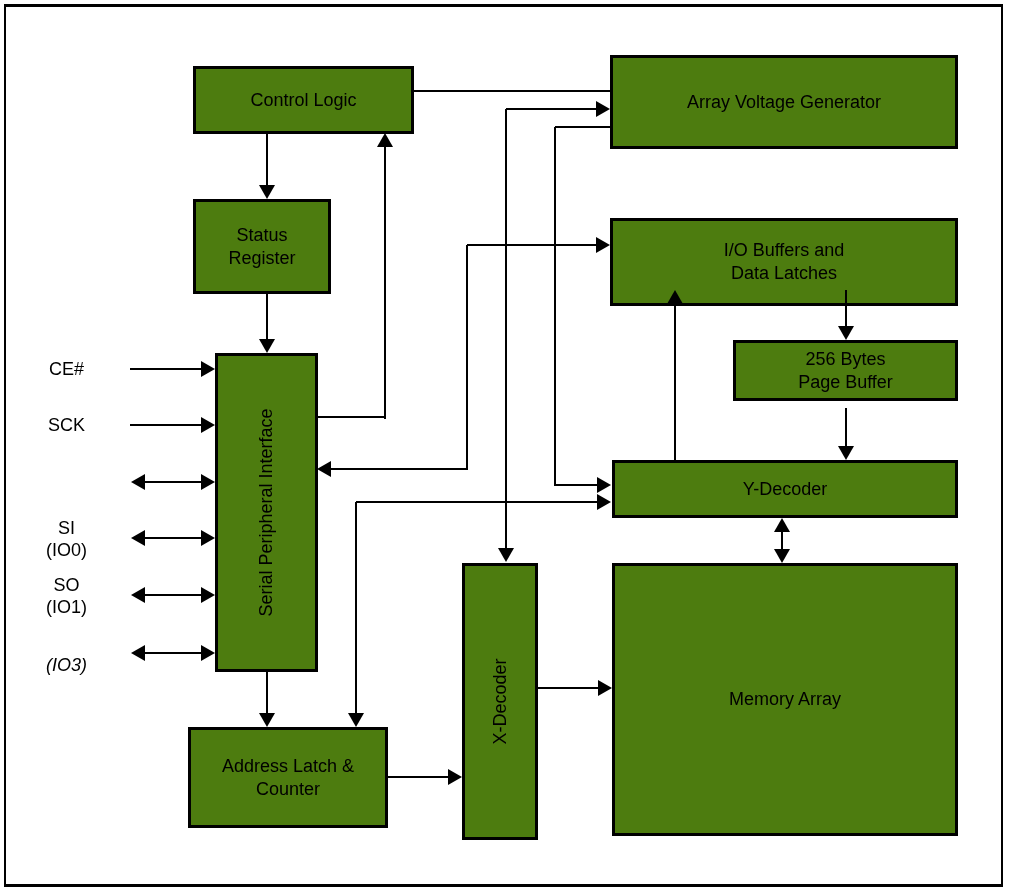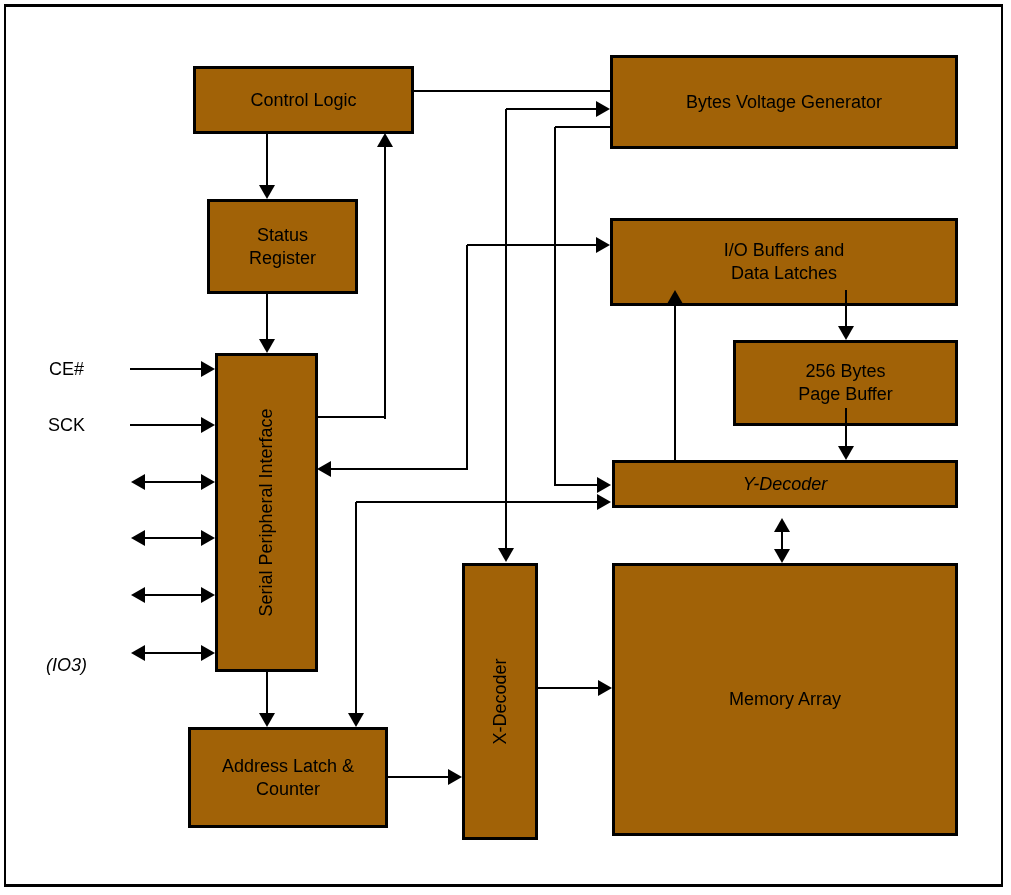--- a/index.html
+++ b/index.html
@@ -7,21 +7,21 @@
     position:relative;width:1011px;height:895px;background:#ffffff;
     font-family:"Liberation Sans","DejaVu Sans",sans-serif;color:#000;
     overflow:hidden;
   }
   .frame{
     position:absolute;left:4px;top:4px;width:999px;height:883px;
     border-style:solid;border-color:#000;border-width:3px 2px 3px 2px;
     box-sizing:border-box;
   }
   .block{
-    position:absolute;border:3px solid #000;background:#a16207;
+    position:absolute;border:3px solid #000;background:#4d7c0f;
     box-sizing:border-box;display:flex;align-items:center;justify-content:center;
     text-align:center;
   }
   .block .lbl{font-size:18px;line-height:23px;white-space:pre-line;}
   .block.vert .lbl{transform:rotate(-90deg);white-space:nowrap;}
   .sig{
     position:absolute;font-size:18px;line-height:22px;text-align:center;
     white-space:pre-line;
   }
   .ln{position:absolute;background:#000;}
@@ -32,62 +32,66 @@
 <body>
 
 <div class="canvas">
 
   <div class="frame"></div>
 
   <div class="block" style="left:193px;top:66px;width:221px;height:68px;">
     <span class="lbl">Control Logic</span>
   </div>
 
-  <div class="block" style="left:207px;top:199px;width:151px;height:95px;">
+  <div class="block" style="left:193px;top:199px;width:138px;height:95px;">
     <span class="lbl">Status
 Register</span>
   </div>
 
   <div class="block vert" style="left:215px;top:353px;width:103px;height:319px;">
     <span class="lbl">Serial Peripheral Interface</span>
   </div>
 
   <div class="block" style="left:610px;top:55px;width:348px;height:94px;">
-    <span class="lbl">Bytes Voltage Generator</span>
+    <span class="lbl">Array Voltage Generator</span>
   </div>
 
   <div class="block" style="left:610px;top:218px;width:348px;height:88px;">
     <span class="lbl">I/O Buffers and
 Data Latches</span>
   </div>
 
-  <div class="block" style="left:733px;top:340px;width:225px;height:86px;">
+  <div class="block" style="left:733px;top:340px;width:225px;height:61px;">
     <span class="lbl">256 Bytes
 Page Buffer</span>
   </div>
 
-  <div class="block" style="left:612px;top:460px;width:346px;height:48px;font-style:italic;">
+  <div class="block" style="left:612px;top:460px;width:346px;height:58px;">
     <span class="lbl">Y-Decoder</span>
   </div>
 
   <div class="block vert" style="left:462px;top:563px;width:76px;height:277px;">
     <span class="lbl">X-Decoder</span>
   </div>
 
   <div class="block" style="left:612px;top:563px;width:346px;height:273px;">
     <span class="lbl">Memory Array</span>
   </div>
 
   <div class="block" style="left:188px;top:727px;width:200px;height:101px;">
     <span class="lbl">Address Latch &amp;
 Counter</span>
   </div>
 
   <div class="sig" style="left:20px;top:358px;width:93px;">CE#</div>
   <div class="sig" style="left:20px;top:414px;width:93px;">SCK</div>
+  <div class="sig" style="left:20px;top:517px;width:93px;">SI
+(IO0)</div>
+  <div class="sig" style="left:20px;top:574px;width:93px;">SO
+(IO1)</div>
   <div class="sig" style="left:20px;top:654px;width:93px;font-style:italic;">(IO3)</div>
 
   <div id="connectors">
       <div class="ln" style="left: 266px; top: 133px; width: 2px; height: 55px;"></div>
       <div class="ln" style="left: 266px; top: 293px; width: 2px; height: 49px;"></div>
       <div class="ln" style="left: 317px; top: 416px; width: 69px; height: 2px;"></div>
       <div class="ln" style="left: 384px; top: 145px; width: 2px; height: 274px;"></div>
       <div class="ln" style="left: 413px; top: 90px; width: 198px; height: 2px;"></div>
       <div class="ln" style="left: 506px; top: 108px; width: 91px; height: 2px;"></div>
       <div class="ln" style="left: 505px; top: 109px; width: 2px; height: 440px;"></div>

